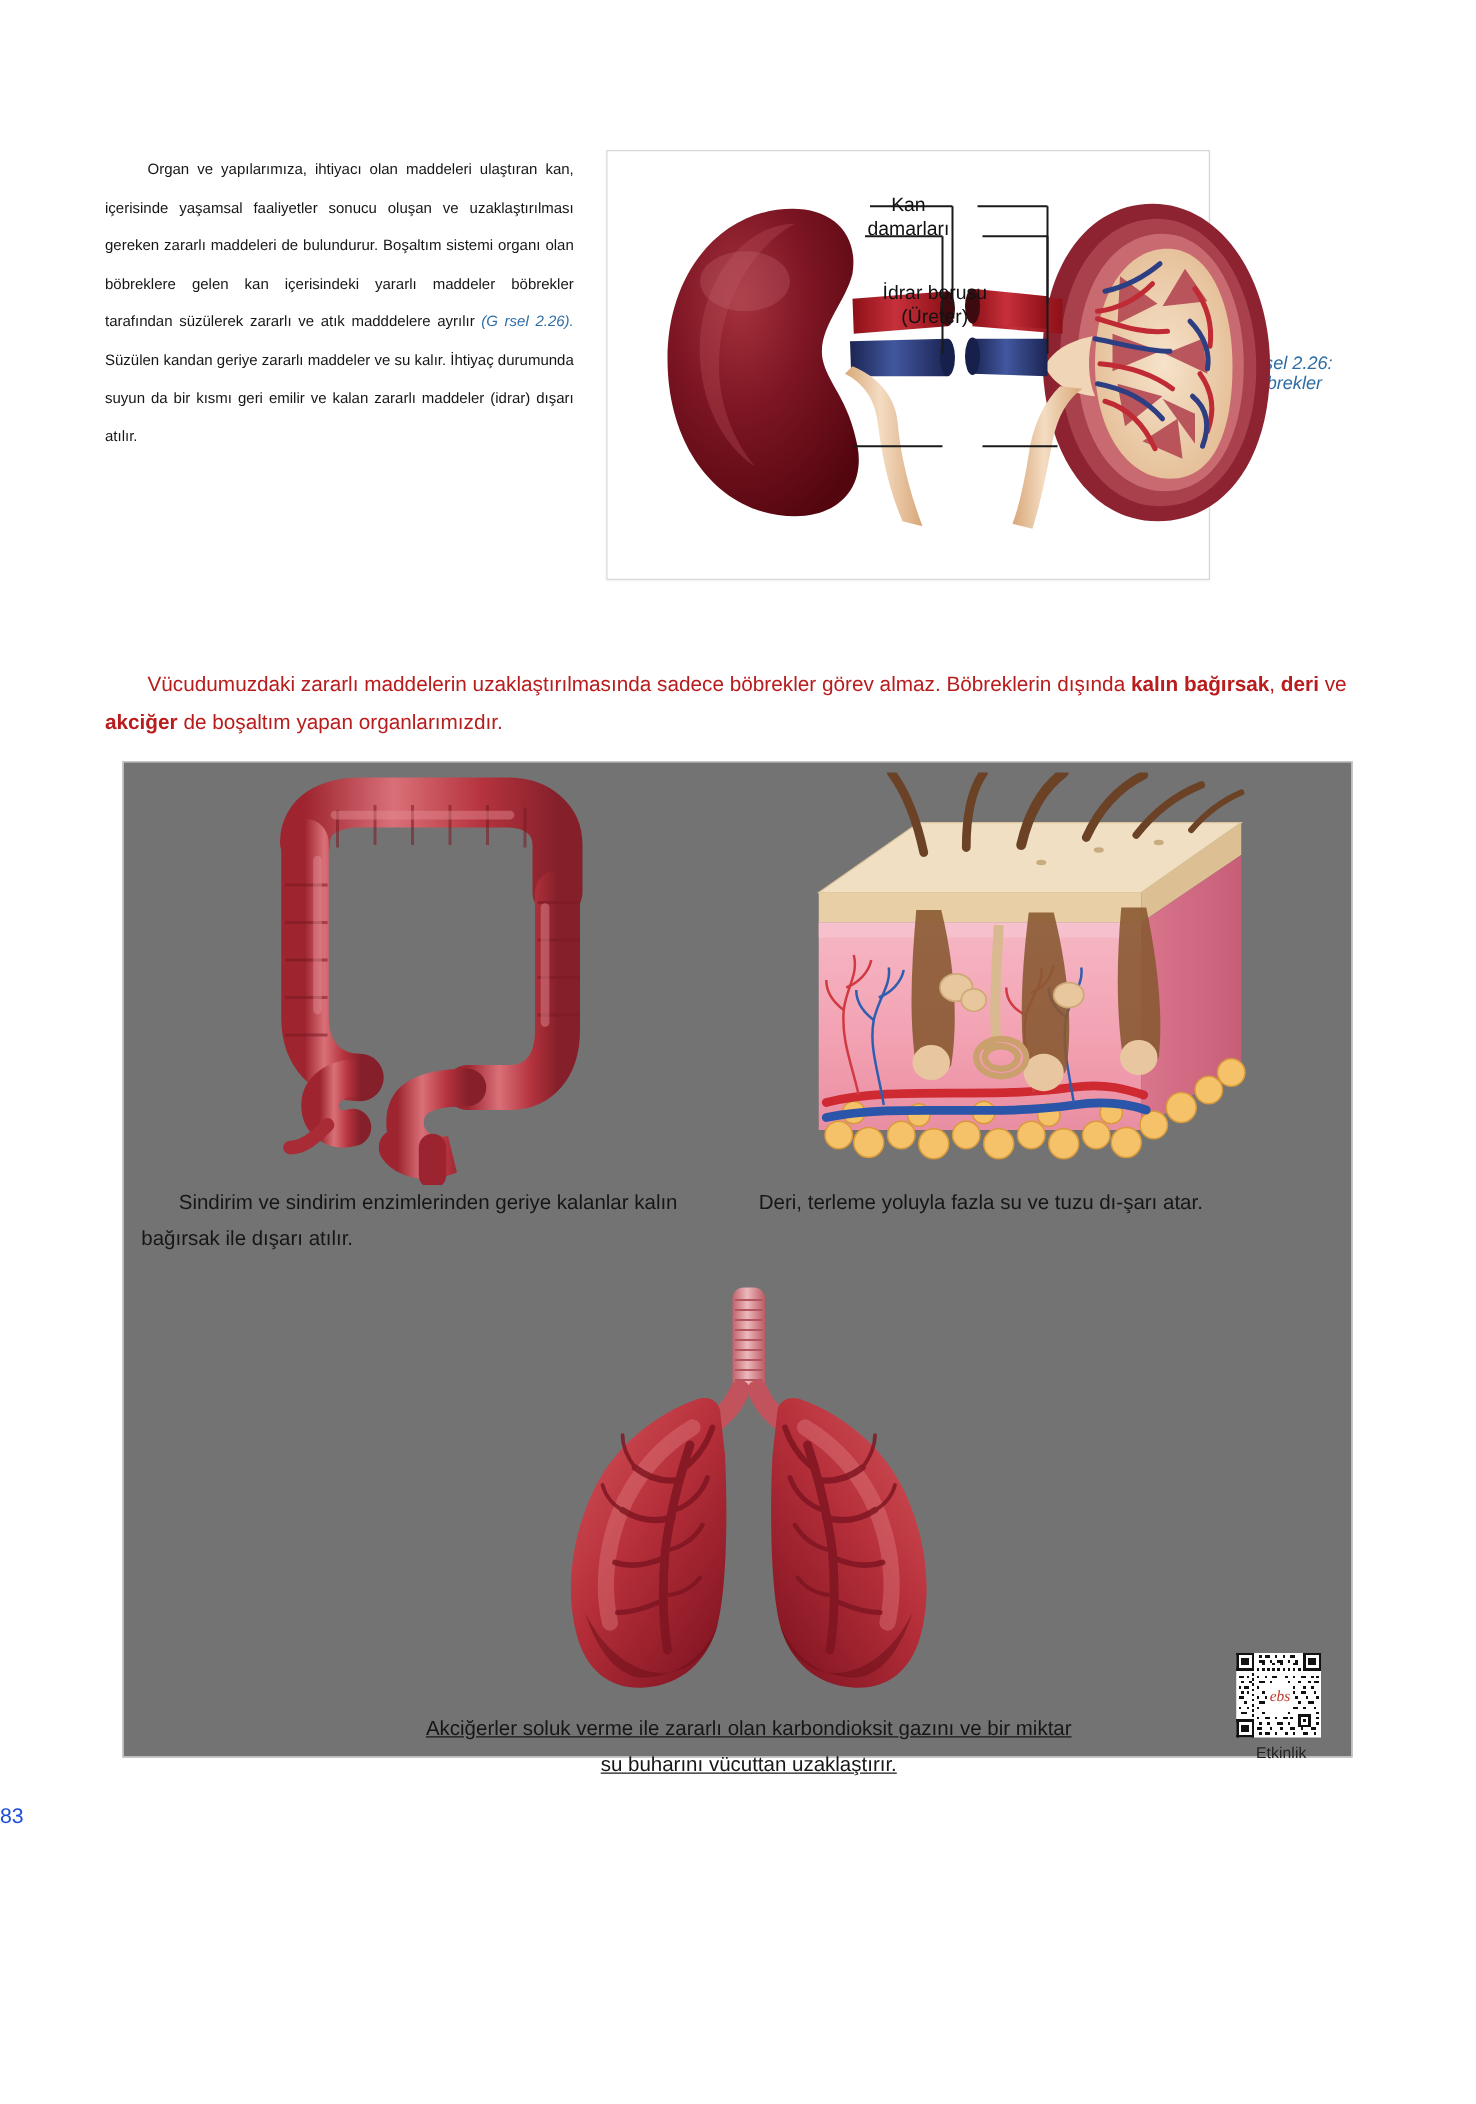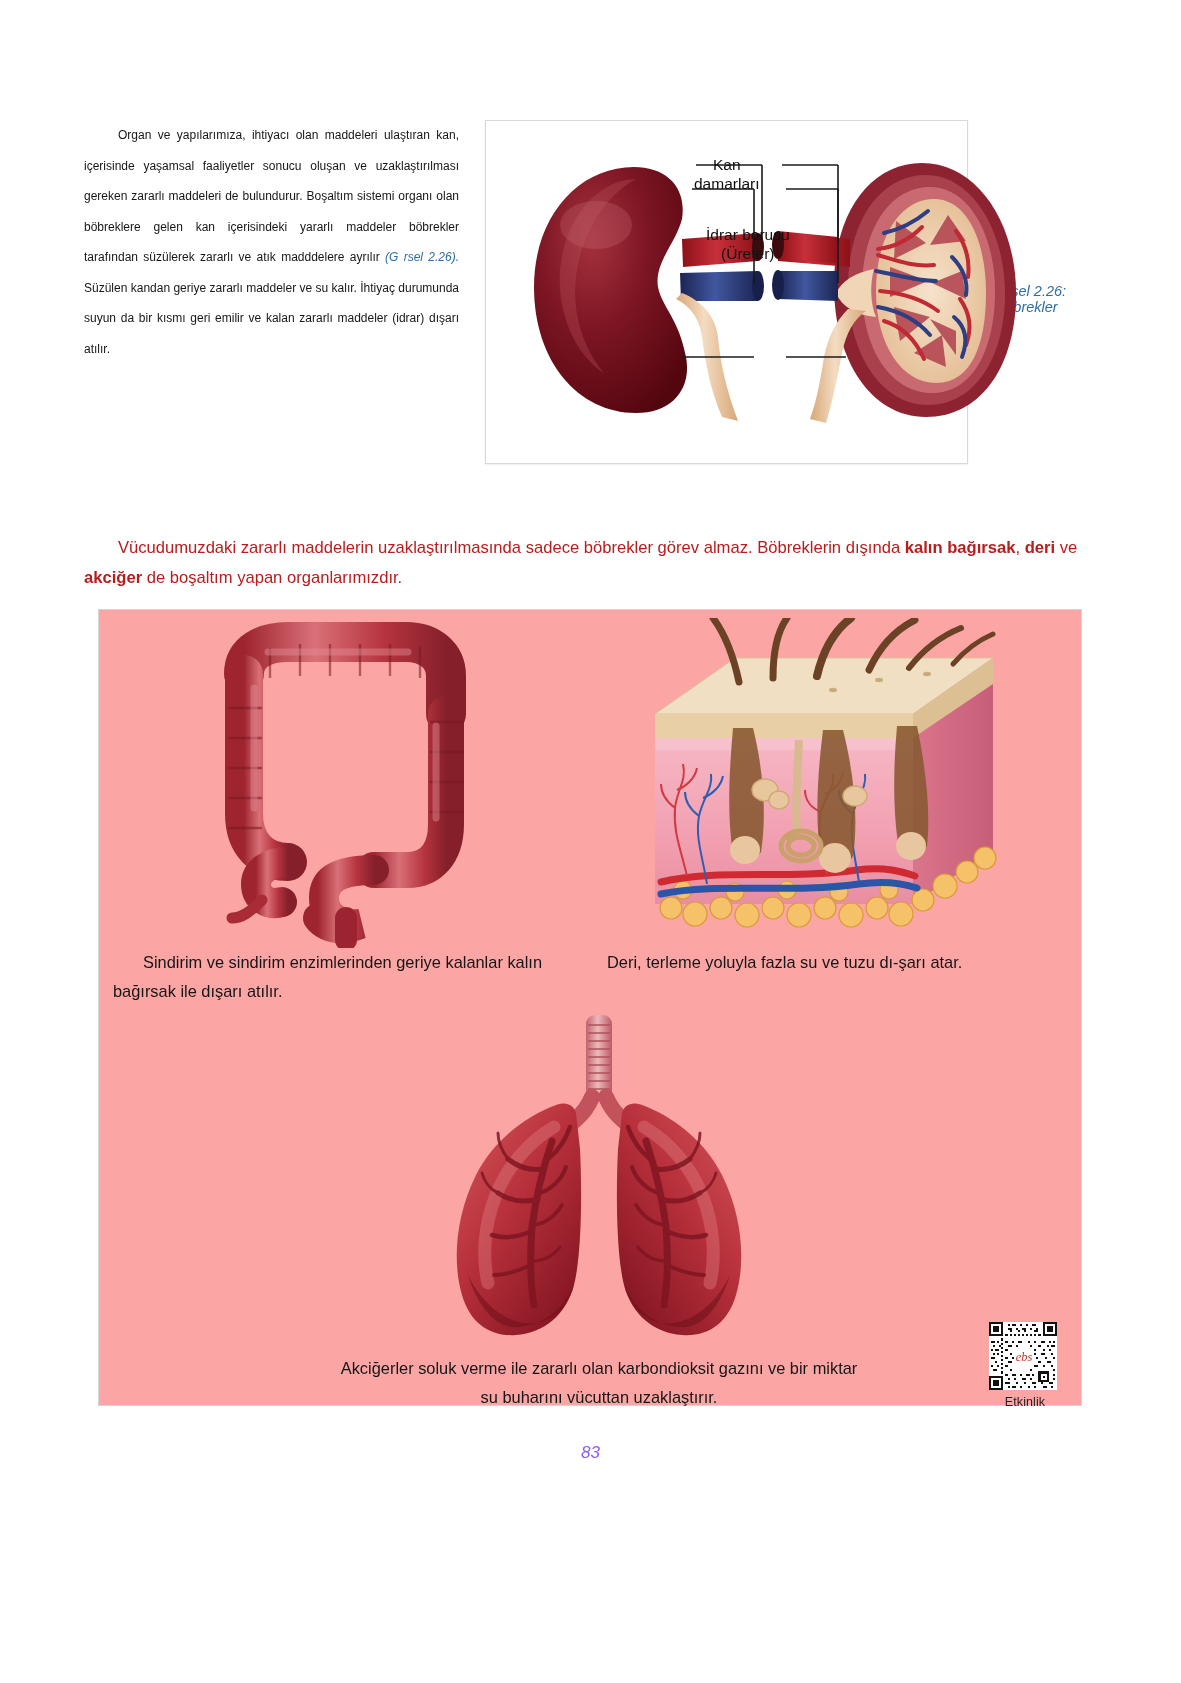--- a/index.html
+++ b/index.html
@@ -88,31 +88,31 @@
   .mid-p .indent{display:inline-block;width:34px;}
   .mid-p b{font-weight:bold;}
 
   
   .panel{
     position:absolute;
     left:98px;top:609px;
     width:984px;height:797px;
     border:1px solid #d5d5d5;
     box-sizing:border-box;
-    background:#fca5a5;
+    background:#737373;
   }
   .panel-grid{
     position:relative;width:100%;height:100%;
   }
   .cell{
     position:absolute;
   }
   .cell-colon{left:14px;top:8px;width:460px;}
   .cell-skin{left:478px;top:8px;width:470px;}
-  .cell-lung{left:240px;top:399px;width:520px;}
+  .cell-lung{left:240px;top:414px;width:520px;text-decoration:underline;}
 
   .art{
     display:block;margin:0 auto;
   }
   .cap{
     margin:0;
     font-size:16.4px;
     line-height:29px;
     color:#161616;
     text-align:left;
@@ -130,24 +130,22 @@
   .qr-img{width:68px;height:68px;display:block;}
   .qr-label{
     font-size:12.5px;color:#222;margin-top:5px;
     letter-spacing:.1px;
   }
 
   
   .page-num{
     position:absolute;
     left:0;right:0;top:1443px;
-    text-align:center;
     font-size:17px;
-    color:#8b5cf6;
-    font-style:italic;
+    color:#1d4ed8;
   }
 </style>
 </head>
 <body>
 
 <div class="page">
 
   <div class="top-row">
 
     <div class="intro-col">

